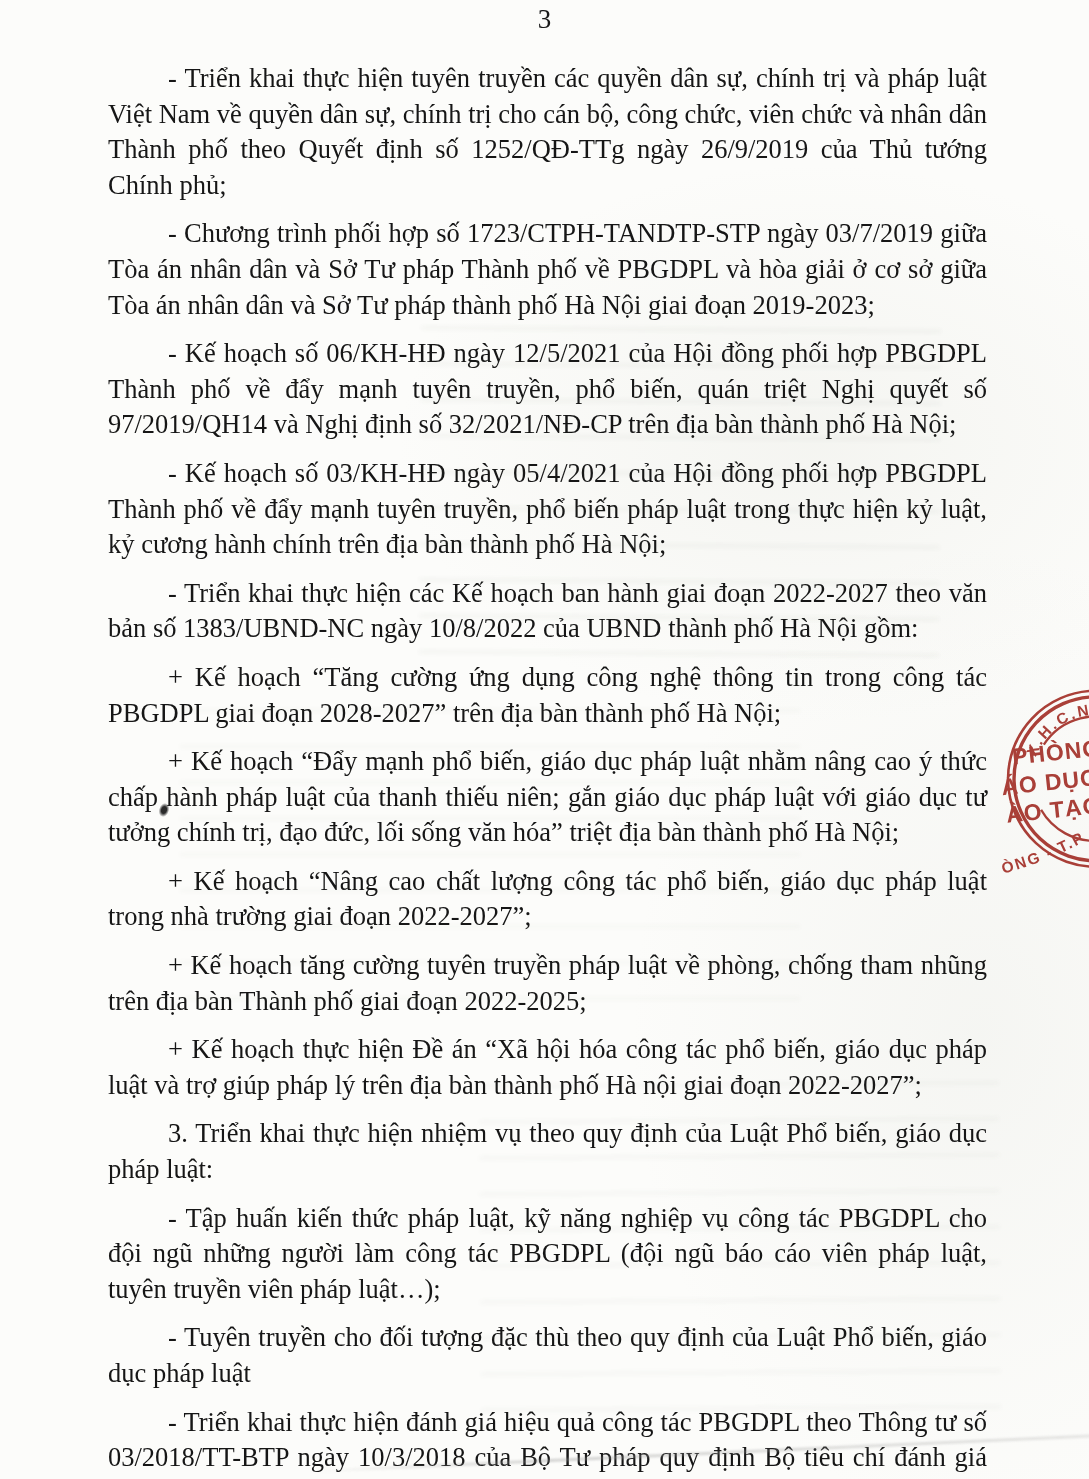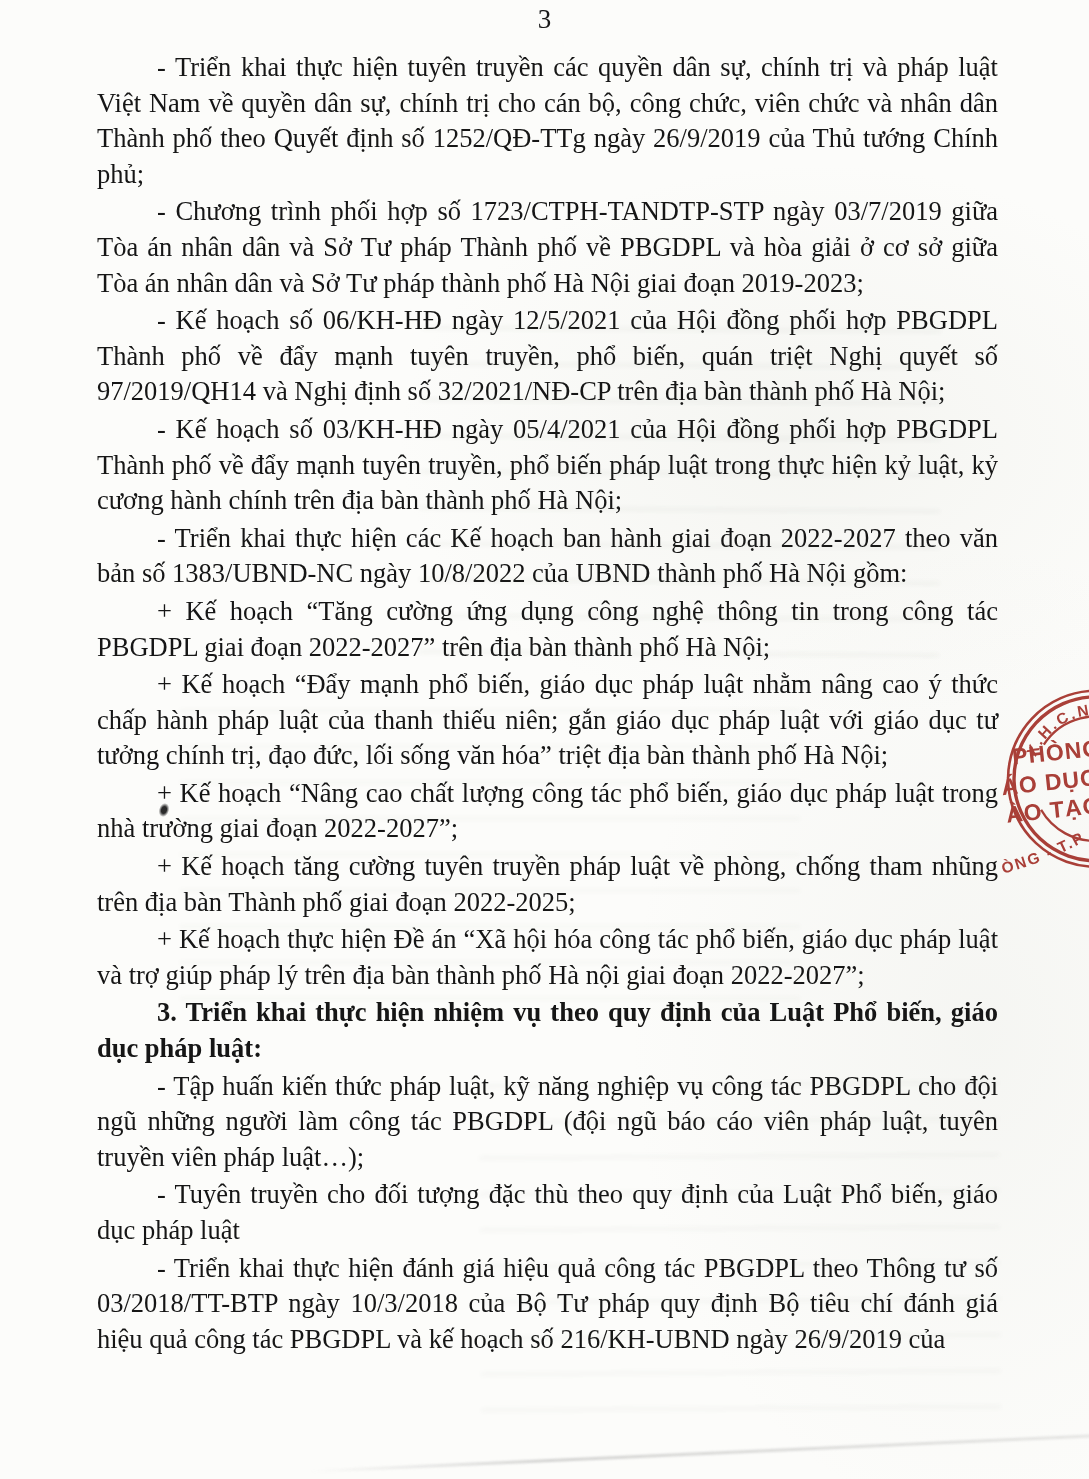--- a/index.html
+++ b/index.html
@@ -17,22 +17,22 @@
   }
   .page-number{
     position:absolute;top:4px;left:0;width:100%;
     text-align:center;font-size:27px;color:#1a1a1a;
   }
   .doc-body{
     position:absolute;top:48px;left:95px;width:905px;
     font-size:26.5px;line-height:35.6px;
     text-align:justify;
   }
-  .doc-body p{margin:2px;text-indent:60px;}
-  .doc-body p.heading{font-weight:bold;}
+  .doc-body p{margin:13px;text-indent:60px;}
+  .doc-body p.heading{font-weight:normal;}
   
   .ghost{
     position:absolute;pointer-events:none;
     background:repeating-linear-gradient(0deg, rgba(115,128,108,0.16) 0 3px, transparent 3px 36px);
     filter:blur(2.2px);opacity:.45;
   }
   .ghost.g1{top:325px;left:420px;width:520px;height:330px;transform:rotate(.4deg);}
   .ghost.g2{top:700px;left:180px;width:620px;height:300px;opacity:.3;}
   .ghost.g3{top:1080px;left:480px;width:520px;height:330px;transform:rotate(-.4deg);opacity:.38;}
   .streak{
@@ -58,21 +58,21 @@
 <div class="page">
 
   <div class="page-number">3</div>
 
   <div class="doc-body">
     <p>-   Triển khai thực hiện tuyên truyền các quyền dân sự, chính trị và pháp luật Việt Nam về quyền dân sự, chính trị cho cán bộ, công chức, viên chức và nhân dân Thành phố theo Quyết định số 1252/QĐ-TTg ngày 26/9/2019 của Thủ tướng Chính phủ;</p>
     <p>-   Chương trình phối hợp số 1723/CTPH-TANDTP-STP ngày 03/7/2019 giữa Tòa án nhân dân và Sở Tư pháp Thành phố về PBGDPL và hòa giải ở cơ sở giữa Tòa án nhân dân và Sở Tư pháp thành phố Hà Nội giai đoạn 2019-2023;</p>
     <p>-   Kế hoạch số 06/KH-HĐ ngày 12/5/2021 của Hội đồng phối hợp PBGDPL Thành phố về đẩy mạnh tuyên truyền, phổ biến, quán triệt Nghị quyết số 97/2019/QH14 và Nghị định số 32/2021/NĐ-CP trên địa bàn thành phố Hà Nội;</p>
     <p>-   Kế hoạch số 03/KH-HĐ ngày 05/4/2021 của Hội đồng phối hợp PBGDPL Thành phố về đẩy mạnh tuyên truyền, phổ biến pháp luật trong thực hiện kỷ luật, kỷ cương hành chính trên địa bàn thành phố Hà Nội;</p>
     <p>-   Triển khai thực hiện các Kế hoạch ban hành giai đoạn 2022-2027 theo văn bản số 1383/UBND-NC ngày 10/8/2022 của UBND thành phố Hà Nội gồm:</p>
-    <p>+ Kế hoạch “Tăng cường ứng dụng công nghệ thông tin trong công tác PBGDPL giai đoạn 2022-2027” trên địa bàn thành phố Hà Nội;</p>
+    <p>+ Kế hoạch “Tăng cường ứng dụng công nghệ thông tin trong công tác PBGDPL giai đoạn 2028-2027” trên địa bàn thành phố Hà Nội;</p>
     <p>+ Kế hoạch “Đẩy mạnh phổ biến, giáo dục pháp luật nhằm nâng cao ý thức chấp hành pháp luật của thanh thiếu niên; gắn giáo dục pháp luật với giáo dục tư tưởng chính trị, đạo đức, lối sống văn hóa” triệt địa bàn thành phố Hà Nội;</p>
     <p>+ Kế hoạch “Nâng cao chất lượng công tác phổ biến, giáo dục pháp luật trong nhà trường giai đoạn 2022-2027”;</p>
     <p>+ Kế hoạch tăng cường tuyên truyền pháp luật về phòng, chống tham nhũng trên địa bàn Thành phố giai đoạn 2022-2025;</p>
     <p>+ Kế hoạch thực hiện Đề án “Xã hội hóa công tác phổ biến, giáo dục pháp luật và trợ giúp pháp lý trên địa bàn thành phố Hà nội giai đoạn 2022-2027”;</p>
     <p class="heading">3. Triển khai thực hiện nhiệm vụ theo quy định của Luật Phổ biến, giáo dục pháp luật:</p>
     <p>-   Tập huấn kiến thức pháp luật, kỹ năng nghiệp vụ công tác PBGDPL cho đội ngũ những người làm công tác PBGDPL (đội ngũ báo cáo viên pháp luật, tuyên truyền viên pháp luật…);</p>
     <p>-   Tuyên truyền cho đối tượng đặc thù theo quy định của Luật Phổ biến, giáo dục pháp luật</p>
     <p>-   Triển khai thực hiện đánh giá  hiệu quả công tác PBGDPL theo Thông tư số 03/2018/TT-BTP ngày 10/3/2018 của Bộ Tư pháp quy định Bộ tiêu chí đánh giá hiệu quả công tác PBGDPL và kế hoạch số 216/KH-UBND ngày 26/9/2019 của</p>
   </div>
 

